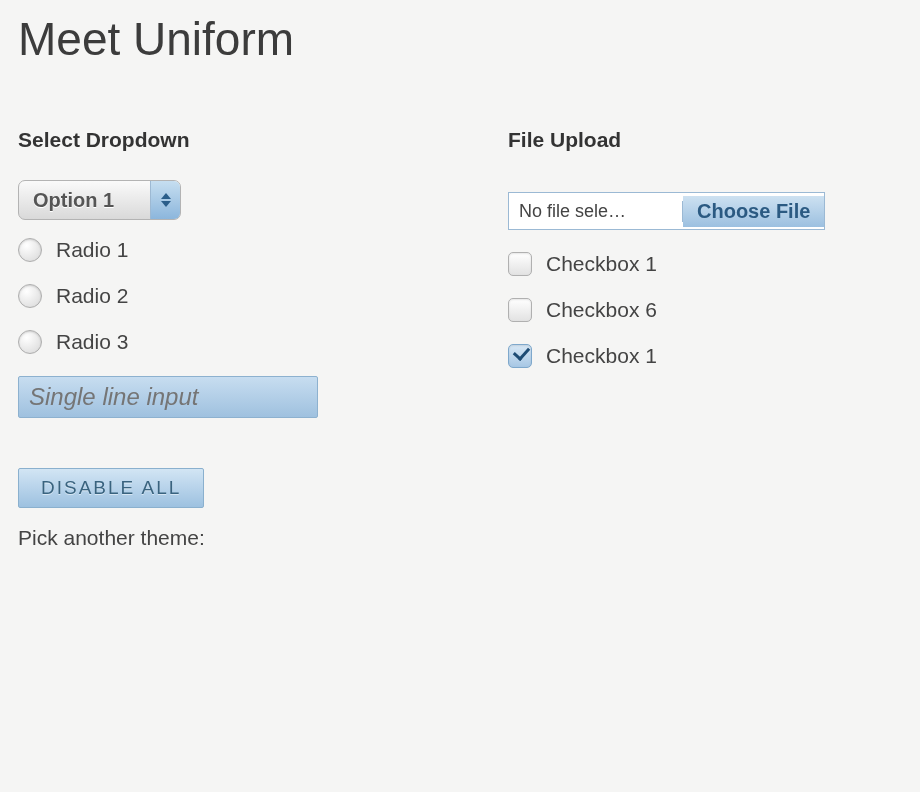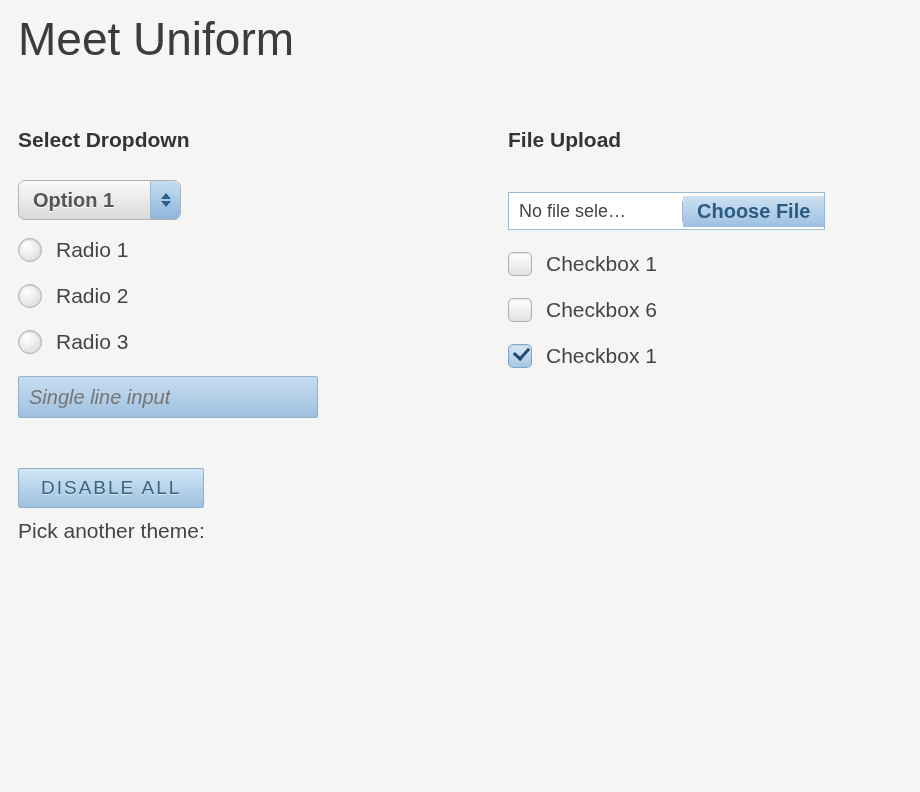--- a/index.html
+++ b/index.html
@@ -134,28 +134,28 @@
     }
 
     .textinput {
       display: block;
       width: 300px;
       height: 42px;
       background: linear-gradient(#c7ddf0, #9fc1df);
       border: 1px solid #8db1cf;
       border-radius: 2px;
       padding: 10px 10px;
-      font-size: 20px;
+      font-size: 24px;
       color: #5a7a96;
       font-style: italic;
       margin-top: 8px;
       margin-bottom: 50px;
     }
 
-    .btnrow { display: flex; gap: 28px; margin-bottom: 11px; }
+    .btnrow { display: flex; gap: 28px; margin-bottom: 18px; }
     .btn {
       height: 40px;
       padding: 0 22px;
       background: linear-gradient(#d2e5f4, #9dc1e0);
       border: 1px solid #8ab0ce;
       border-radius: 2px;
       font-size: 19px;
       letter-spacing: 2px;
       font-weight: 500;
       color: #39637f;

